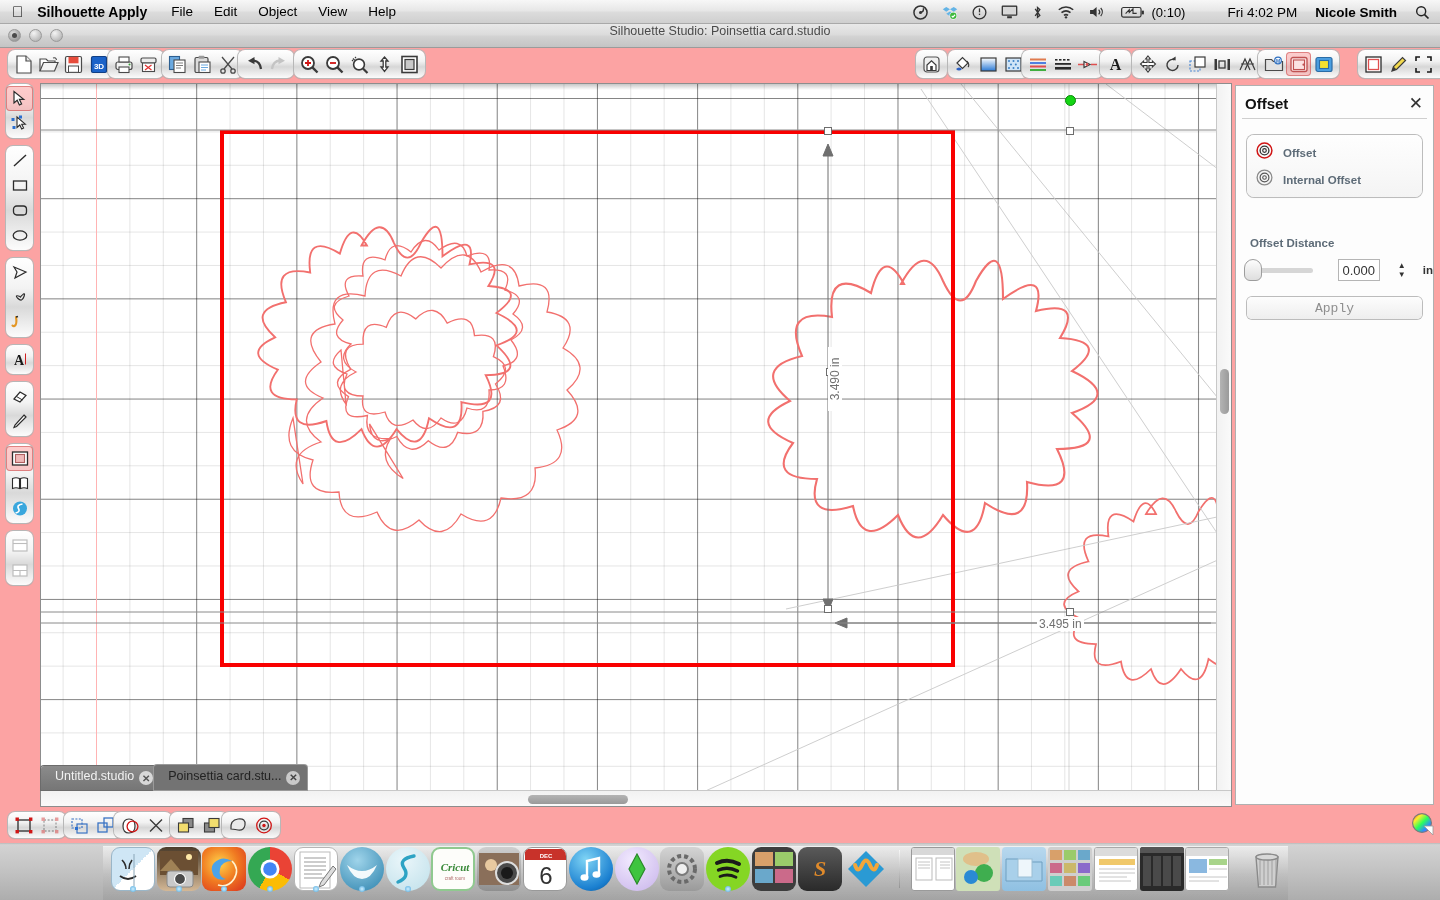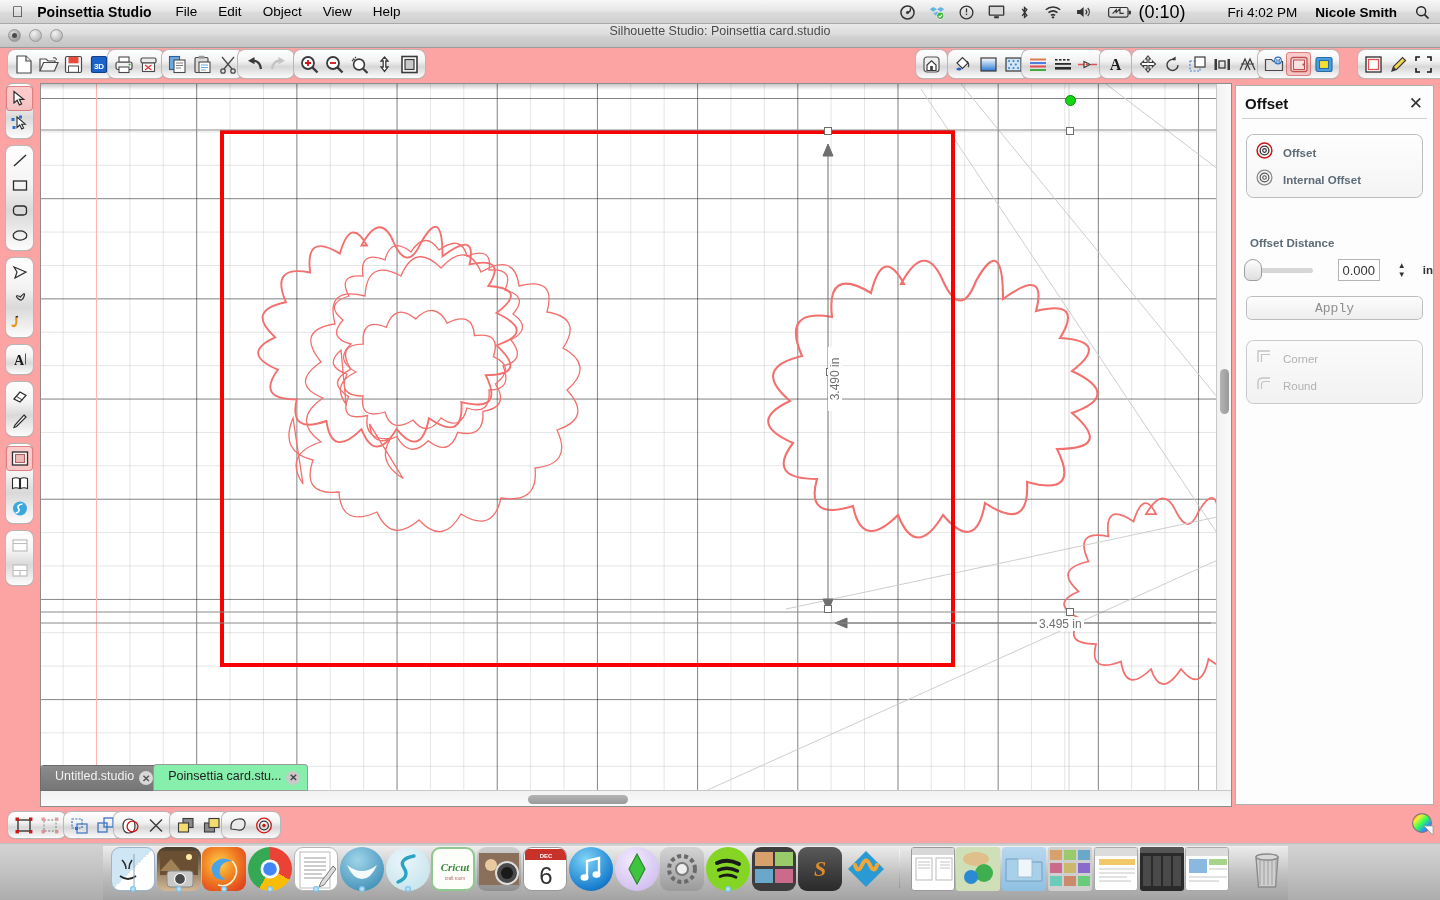--- a/index.html
+++ b/index.html
@@ -18,21 +18,21 @@
     border-bottom:1px solid #a9a9a9;
     display:flex; align-items:center; font-size:13.5px; color:#000;
   }
   .menubar .apple{ margin:0 14px 0 12px; font-size:15px; line-height:1; }
   .menubar .mi{ margin-right:21px; white-space:nowrap; }
   .menubar .mi.app{ font-weight:bold; font-size:14px; margin-right:24px; }
   .menubar .right{ position:absolute; right:0; top:0; height:24px; display:flex; align-items:center; gap:0px;}
   .menubar .right .ri{ margin-left:14px; display:flex; align-items:center; }
   .mb-time{ font-size:13.5px;padding-left:28px; }
   .mb-user{ font-size:13.5px; font-weight:bold; margin-left:18px;}
-  .mb-batt{ font-size:18px; margin-left:6px;}
+  .mb-batt{ font-size:13px; margin-left:6px;}
 
   
   .titlebar{
     position:absolute; left:0; top:24px; width:1440px; height:24px;
     background:linear-gradient(to bottom,#e9e9e9 0%,#dcdcdc 45%,#d2d2d2 55%,#c4c4c4 100%);
     border-bottom:1px solid #9b9b9b;
     display:flex; justify-content:center;
   }
   .titlebar .title{ font-size:12.5px; color:#4a4a4a; }
   .tl-btns{ position:absolute; left:8px; top:5px; display:flex; gap:8px; }
@@ -124,21 +124,21 @@
 
   
   .tabs{ position:absolute; left:41px; top:764px; height:26px; display:flex; align-items:flex-end; }
   .tab{
     position:relative; height:24px; padding:0 26px 4px 14px; display:flex; align-items:center;
     font-size:12.5px; border-radius:3px 3px 0 0;
     margin-right:-6px;
   }
   .tab.inactive{ background:linear-gradient(to bottom,#8b8b8b,#767676); color:#f2f2f2;
      box-shadow:0 0 0 1px #6b6b6b; transform:skewX(0deg); }
-  .tab.active{ background:#86efac; color:#222; box-shadow:0 0 0 1px #9a9a9a; z-index:3; height:25px;text-align:right;}
+  .tab.active{ background:#737373; color:#222; box-shadow:0 0 0 1px #9a9a9a; z-index:3; height:25px;text-align:right;}
   .tabx{ position:absolute; right:7px; top:50%; transform:translateY(-50%);
      width:14px; height:14px; border-radius:50%; display:flex; align-items:center; justify-content:center;
      font-size:10px; font-weight:bold; }
   .tab.inactive .tabx{ background:#d8d8d8; color:#555; }
   .tab.active .tabx{ background:#c9c9c9; color:#444; }
 
   
   .bottombar{ position:absolute; left:0; top:810px; width:1440px; height:32px; }
   .bgroup{
     position:absolute; top:2px; height:26px; display:flex; align-items:center;
@@ -213,21 +213,21 @@
   .docksep::before{ content:""; position:absolute; left:6px; top:4px; width:1px; height:38px;
         background:linear-gradient(to bottom,rgba(255,255,255,.7),rgba(120,120,120,.5)); }
 </style>
 </head>
 <body>
 
 <div id="root">
 
   <div class="menubar">
     <span class="apple"></span>
-    <span class="mi app">Poinsettia Studio</span>
+    <span class="mi app">Silhouette Apply</span>
     <span class="mi">File</span>
     <span class="mi">Edit</span>
     <span class="mi">Object</span>
     <span class="mi">View</span>
     <span class="mi">Help</span>
 
     <div class="right" style="padding-right:10px;">
       <span class="ri">
         <svg width="15" height="15" viewBox="0 0 16 16">
             <circle cx="8" cy="8" r="7" fill="none" stroke="#333" stroke-width="1.6"></circle>
@@ -967,40 +967,20 @@
       <div class="numfield">0.000</div>
       <div class="spin">
         <span>▲</span>
         <span>▼</span>
       </div>
       <div class="unit">in</div>
     </div>
 
     <div class="applybtn">Apply</div>
 
-    <div class="cornerbox">
-      <div class="cornerrow">
-        <span>
-          <svg width="17" height="17" viewBox="0 0 17 17">
-              <path d="M2 14 L2 3 L14 3" fill="none" stroke="#c4c4c4" stroke-width="1.4"></path>
-              <path d="M5.5 14 L5.5 6.5 L14 6.5" fill="none" stroke="#c4c4c4" stroke-width="1.2"></path>
-            </svg>
-        </span>
-        <span class="lbl">Corner</span>
-      </div>
-      <div class="cornerrow">
-        <span>
-          <svg width="17" height="17" viewBox="0 0 17 17">
-              <path d="M2 14 L2 7 Q2 3 7 3 L14 3" fill="none" stroke="#c4c4c4" stroke-width="1.4"></path>
-              <path d="M5.5 14 L5.5 9 Q5.5 6.5 9 6.5 L14 6.5" fill="none" stroke="#c4c4c4" stroke-width="1.2"></path>
-            </svg>
-        </span>
-        <span class="lbl">Round</span>
-      </div>
-    </div>
   </div>
 
   <div class="dockbg"></div>
   <div class="dockshelf"></div>
   <div class="dockrow">
 
     <div class="dico">
       <div class="g" style="background:linear-gradient(135deg,#cfe6f5 50%,#ffffff 50%);border:1px solid #9ab6c8;">
         <svg width="44" height="44" viewBox="0 0 44 44">
             <path d="M10 12 q4 4 4 9 M20 12 q-3 4 -3 9" stroke="#2b2b2b" stroke-width="1.6" fill="none"></path>

